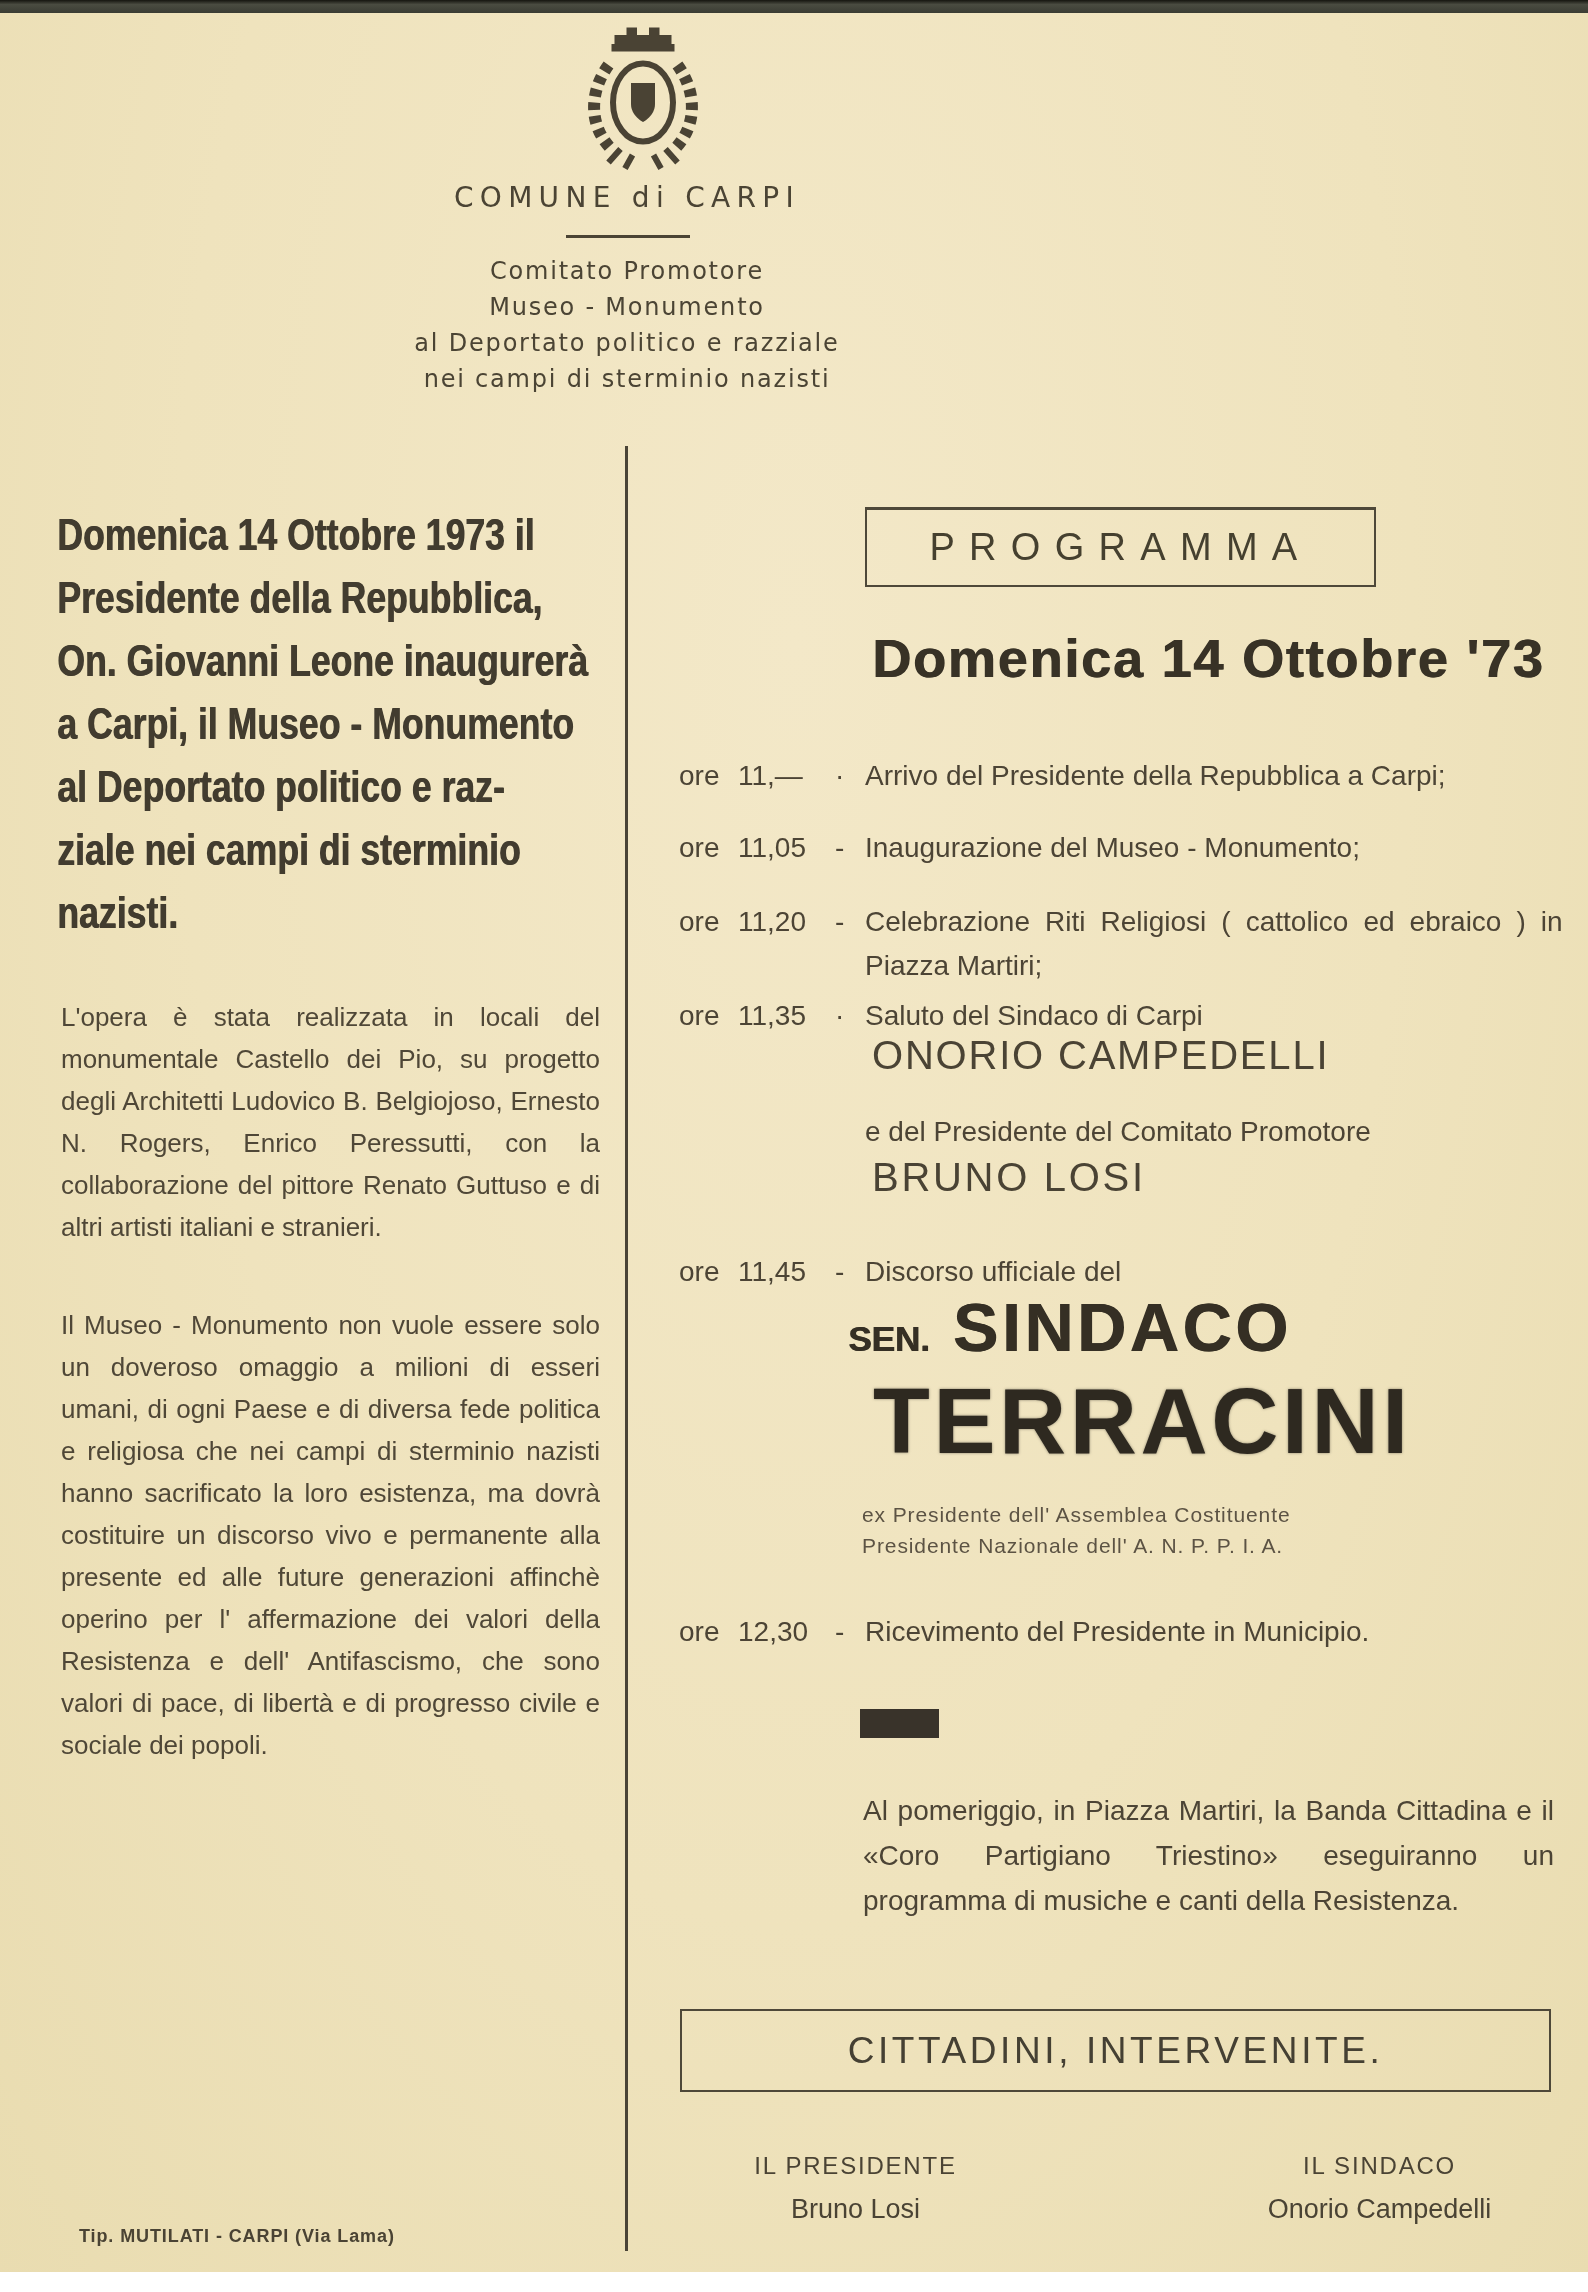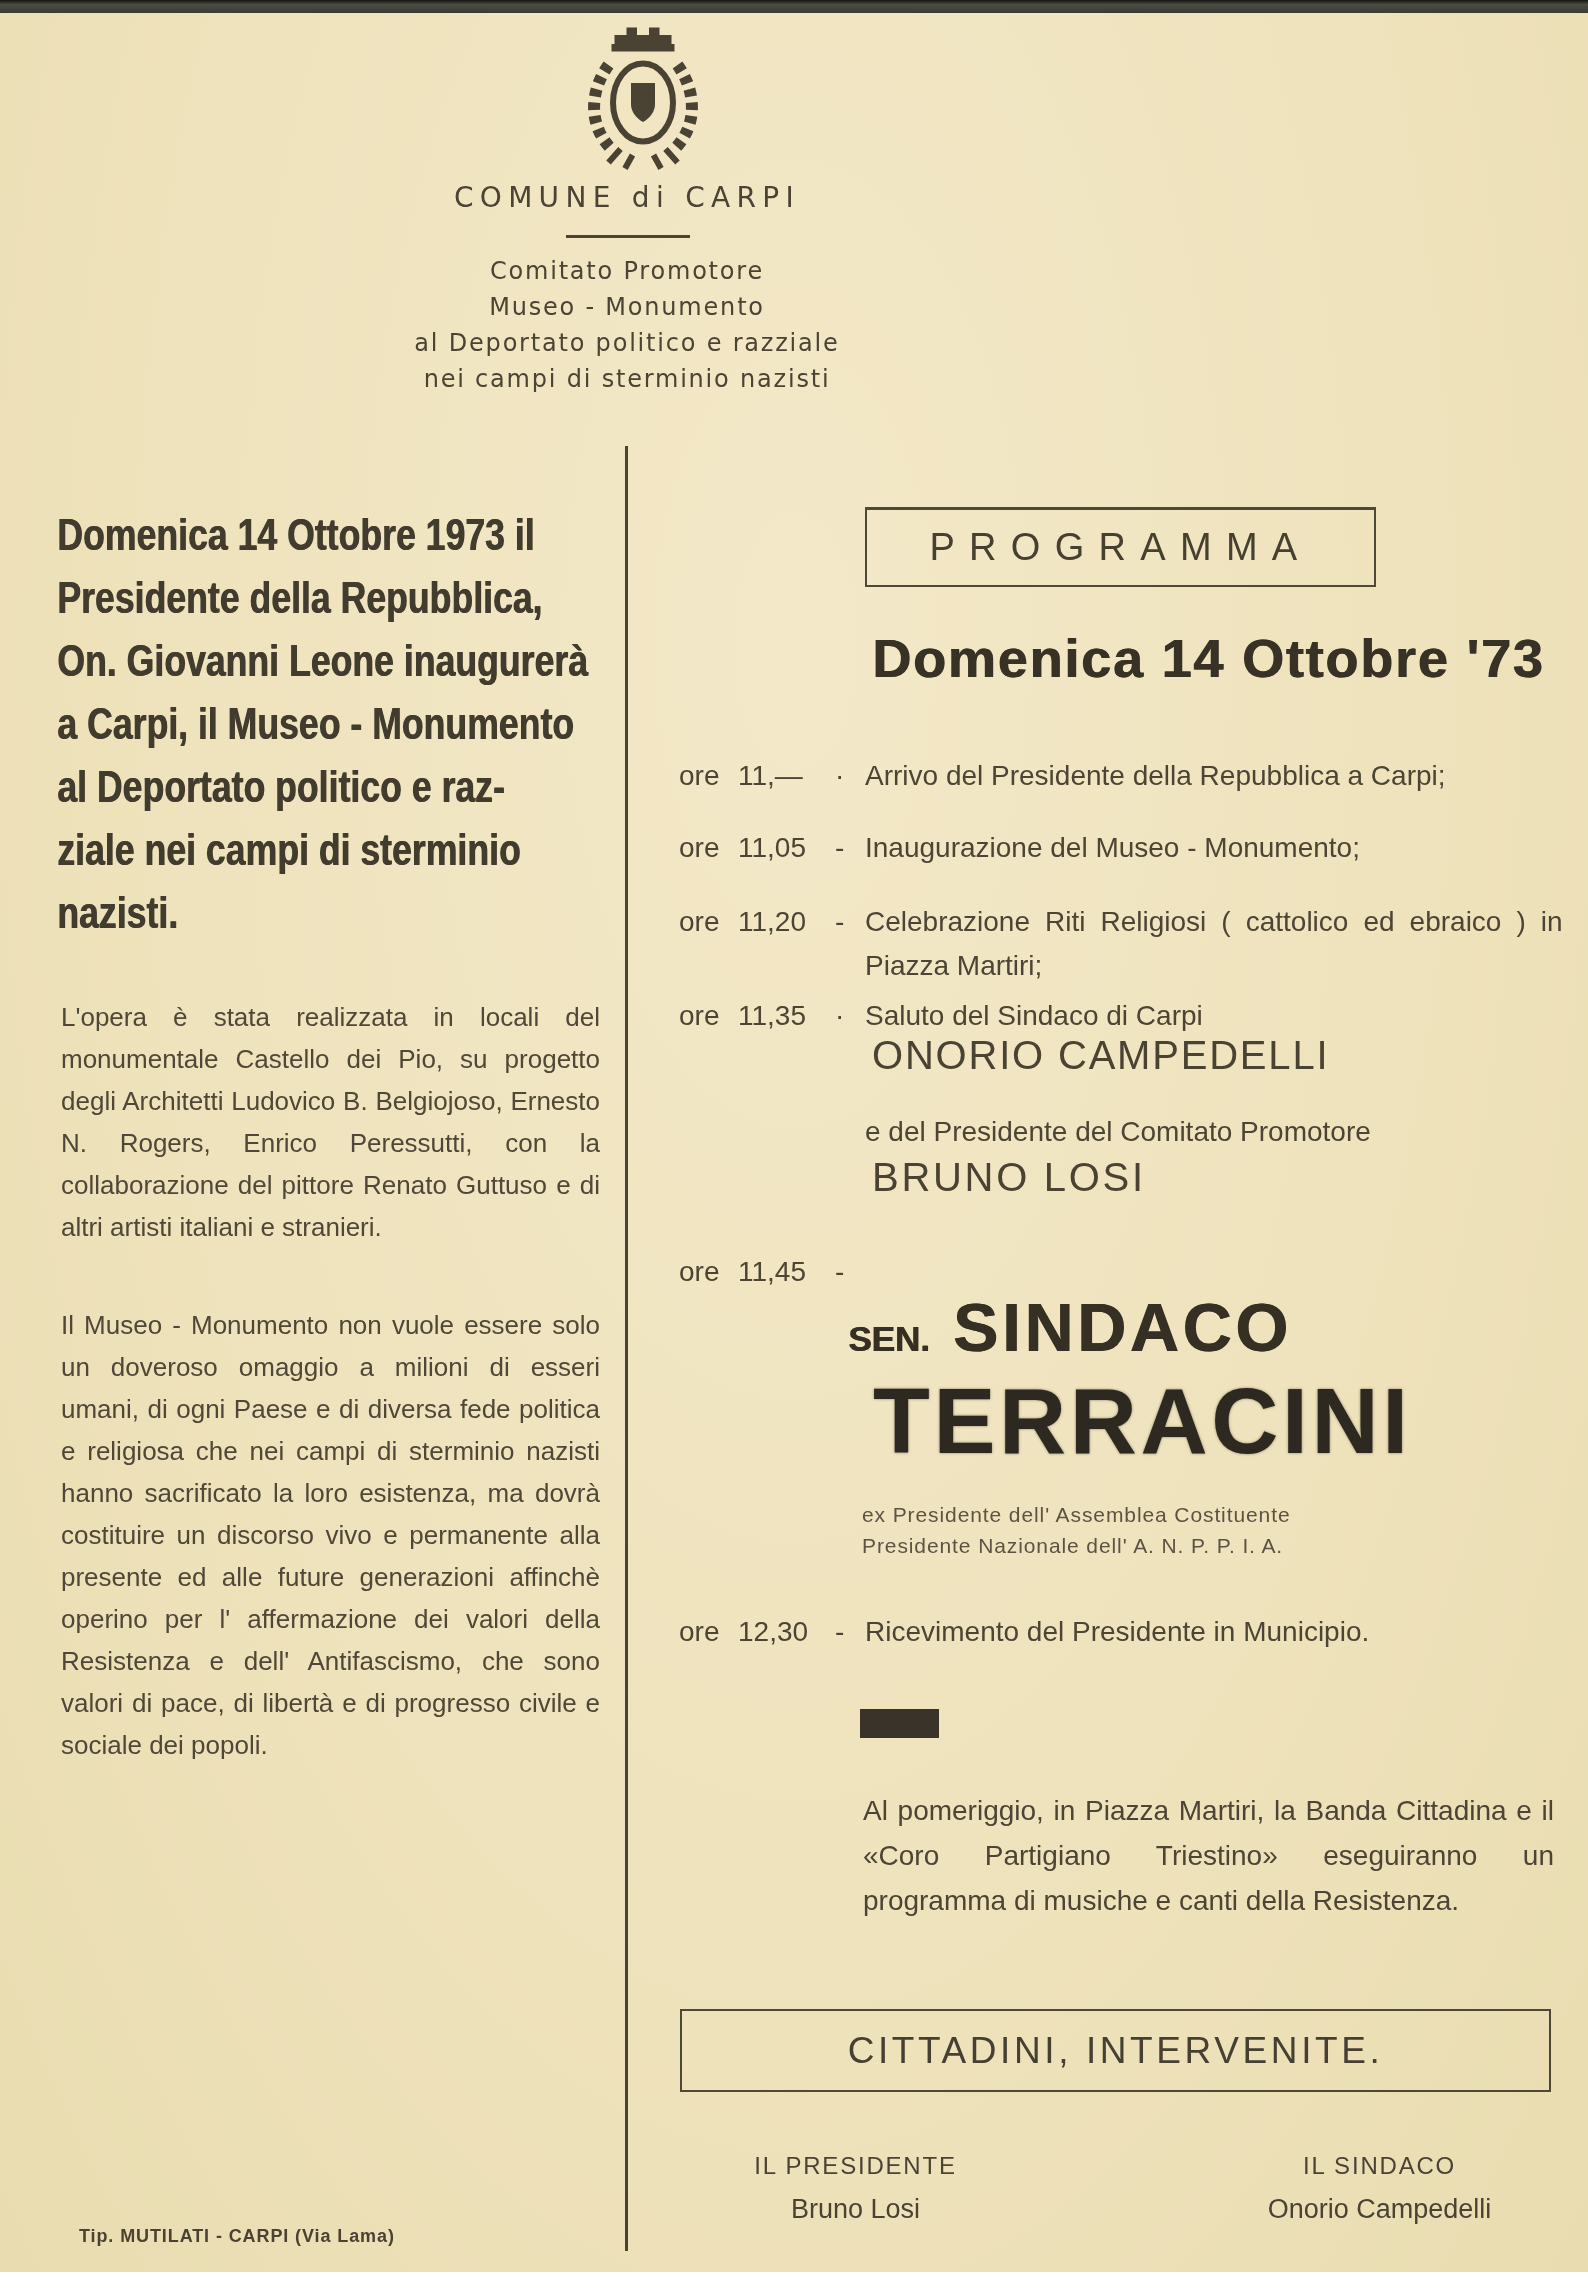--- a/index.html
+++ b/index.html
@@ -144,20 +144,21 @@
       <div class="txt">Saluto del Sindaco di Carpi</div>
     </div>
     <div class="name-caps n1">ONORIO CAMPEDELLI</div>
     <div class="promoter-line">e del Presidente del Comitato Promotore</div>
     <div class="name-caps n2">BRUNO LOSI</div>
 
     <div class="sched r5">
       <span class="ore">ore</span>
       <span class="time">11,45</span>
       <span class="sep">-</span>
+      <div class="txt">Discorso ufficiale del</div>
     </div>
     <div class="speaker-line">
       <span class="sen">SEN.</span>
       <span class="umberto">SINDACO</span>
     </div>
     <div class="tname">TERRACINI</div>
     <div class="speaker-sub s1">ex Presidente dell' Assemblea Costituente</div>
     <div class="speaker-sub s2">Presidente Nazionale dell' A. N. P. P. I. A.</div>
 
     <div class="sched r6">

